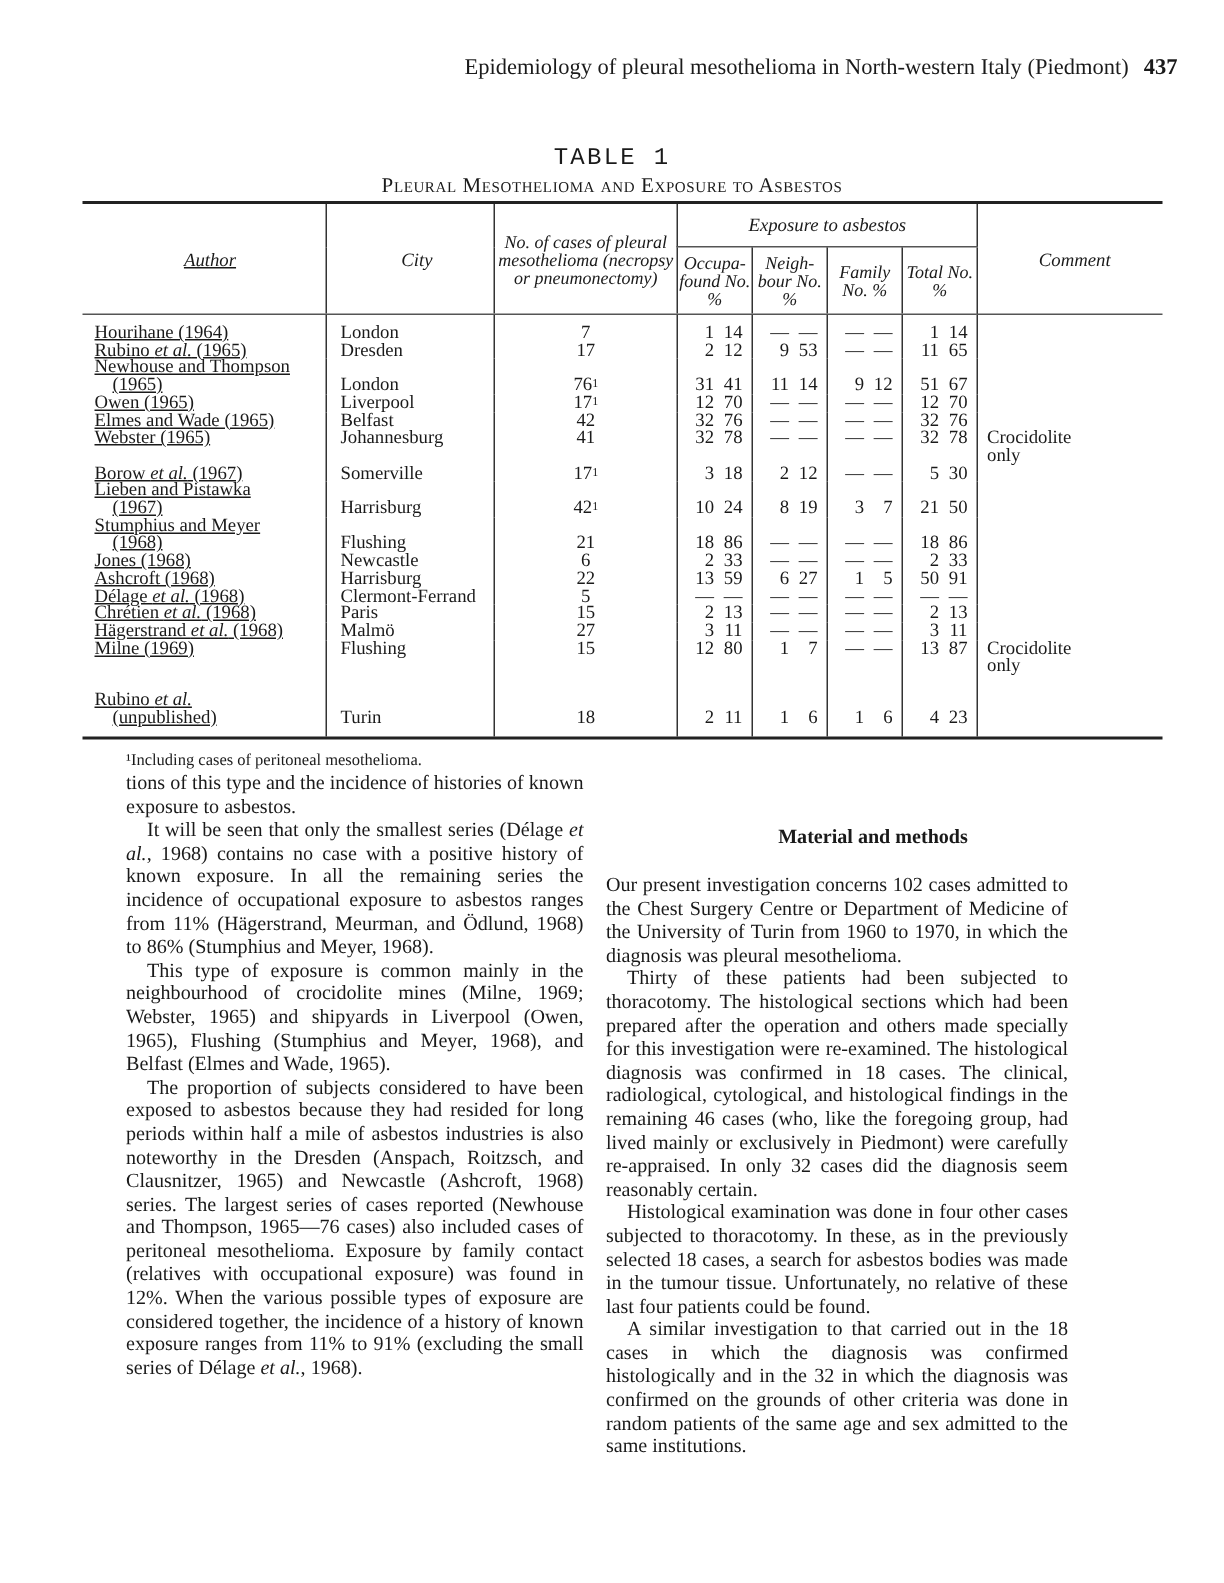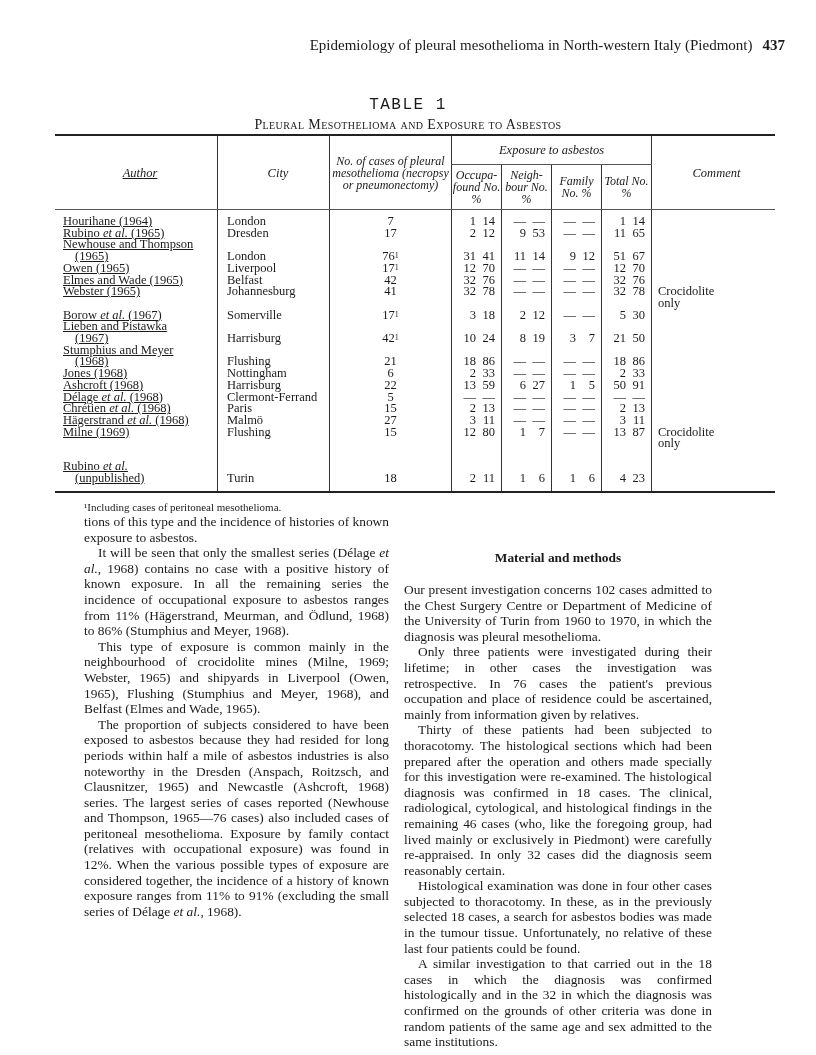--- a/index.html
+++ b/index.html
@@ -25,21 +25,21 @@
   .num2 { width:19px; text-align:right; padding-right:6px !important; }
   .c-comment { width:117px; padding-left:6px !important; }
   .indent { padding-left:12px; }
   .sup { font-size:8px; vertical-align:top; position:relative; top:-1px; }
   .footnote { position:absolute; top:501px; left:84px; font-size:11px; }
   .col { position:absolute; font-size:13.4px; line-height:15.6px; text-align:justify; }
   .col p { margin:0; text-indent:14px; }
   .col p.noind { text-indent:0; }
   .col-left { left:84px; top:514px; width:305px; }
   .col-right { left:404px; top:557px; width:308px; }
-  .section-head { position:absolute; top:550px; left:404px; width:308px; text-align:center; font-weight:bold; font-size:13.4px; }
+  .section-head { position:absolute; top:550px; left:428px; width:308px; text-align:center; font-weight:bold; font-size:13.4px; }
   i { font-style:italic; }
 </style>
 </head>
 <body>
 
 <div class="running-head">
   <span class="title">Epidemiology of pleural mesothelioma in North-western Italy (Piedmont)</span><span class="pageno">437</span>
 </div>
 
 <div class="table-label">TABLE 1</div>
@@ -195,21 +195,21 @@
       <td class="vl num">—</td>
         <td class="num2">—</td>
       <td class="vl num">—</td>
         <td class="num2">—</td>
       <td class="vl num">18</td>
         <td class="num2">86</td>
       <td class="vl c-comment"></td>
     </tr>
     <tr>
       <td class="c-author">Jones (1968)</td>
-      <td class="vl c-city">Nottingham</td>
+      <td class="vl c-city">Newcastle</td>
       <td class="vl c-cases">6</td>
       <td class="vl num">2</td>
         <td class="num2">33</td>
       <td class="vl num">—</td>
         <td class="num2">—</td>
       <td class="vl num">—</td>
         <td class="num2">—</td>
       <td class="vl num">2</td>
         <td class="num2">33</td>
       <td class="vl c-comment"></td>
@@ -313,17 +313,16 @@
   <p class="noind">tions of this type and the incidence of histories of known exposure to asbestos.</p>
   <p><span>It will be seen that only the smallest series (Délage </span><i>et al.</i><span>, 1968) contains no case with a positive history of known exposure. In all the remaining series the incidence of occupational exposure to asbestos ranges from 11% (Hägerstrand, Meurman, and Ödlund, 1968) to 86% (Stumphius and Meyer, 1968).</span></p>
   <p>This type of exposure is common mainly in the neighbourhood of crocidolite mines (Milne, 1969; Webster, 1965) and shipyards in Liverpool (Owen, 1965), Flushing (Stumphius and Meyer, 1968), and Belfast (Elmes and Wade, 1965).</p>
   <p><span>The proportion of subjects considered to have been exposed to asbestos because they had resided for long periods within half a mile of asbestos industries is also noteworthy in the Dresden (Anspach, Roitzsch, and Clausnitzer, 1965) and Newcastle (Ashcroft, 1968) series. The largest series of cases reported (Newhouse and Thompson, 1965—76 cases) also included cases of peritoneal mesothelioma. Exposure by family contact (relatives with occupational exposure) was found in 12%. When the various possible types of exposure are considered together, the incidence of a history of known exposure ranges from 11% to 91% (excluding the small series of Délage </span><i>et al.</i><span>, 1968).</span></p>
 </div>
 
 <div class="section-head">Material and methods</div>
 
 <div class="col col-right" style="top:582px">
   <p class="noind">Our present investigation concerns 102 cases admitted to the Chest Surgery Centre or Department of Medicine of the University of Turin from 1960 to 1970, in which the diagnosis was pleural mesothelioma.</p>
-  <p>Only three patients were investigated during their lifetime; in other cases the investigation was retrospective. In 76 cases the patient's previous occupation and place of residence could be ascertained, mainly from information given by relatives.</p>
   <p>Thirty of these patients had been subjected to thoracotomy. The histological sections which had been prepared after the operation and others made specially for this investigation were re-examined. The histological diagnosis was confirmed in 18 cases. The clinical, radiological, cytological, and histological findings in the remaining 46 cases (who, like the foregoing group, had lived mainly or exclusively in Piedmont) were carefully re-appraised. In only 32 cases did the diagnosis seem reasonably certain.</p>
   <p>Histological examination was done in four other cases subjected to thoracotomy. In these, as in the previously selected 18 cases, a search for asbestos bodies was made in the tumour tissue. Unfortunately, no relative of these last four patients could be found.</p>
   <p>A similar investigation to that carried out in the 18 cases in which the diagnosis was confirmed histologically and in the 32 in which the diagnosis was confirmed on the grounds of other criteria was done in random patients of the same age and sex admitted to the same institutions.</p>
 </div>
 
 </body></html>

